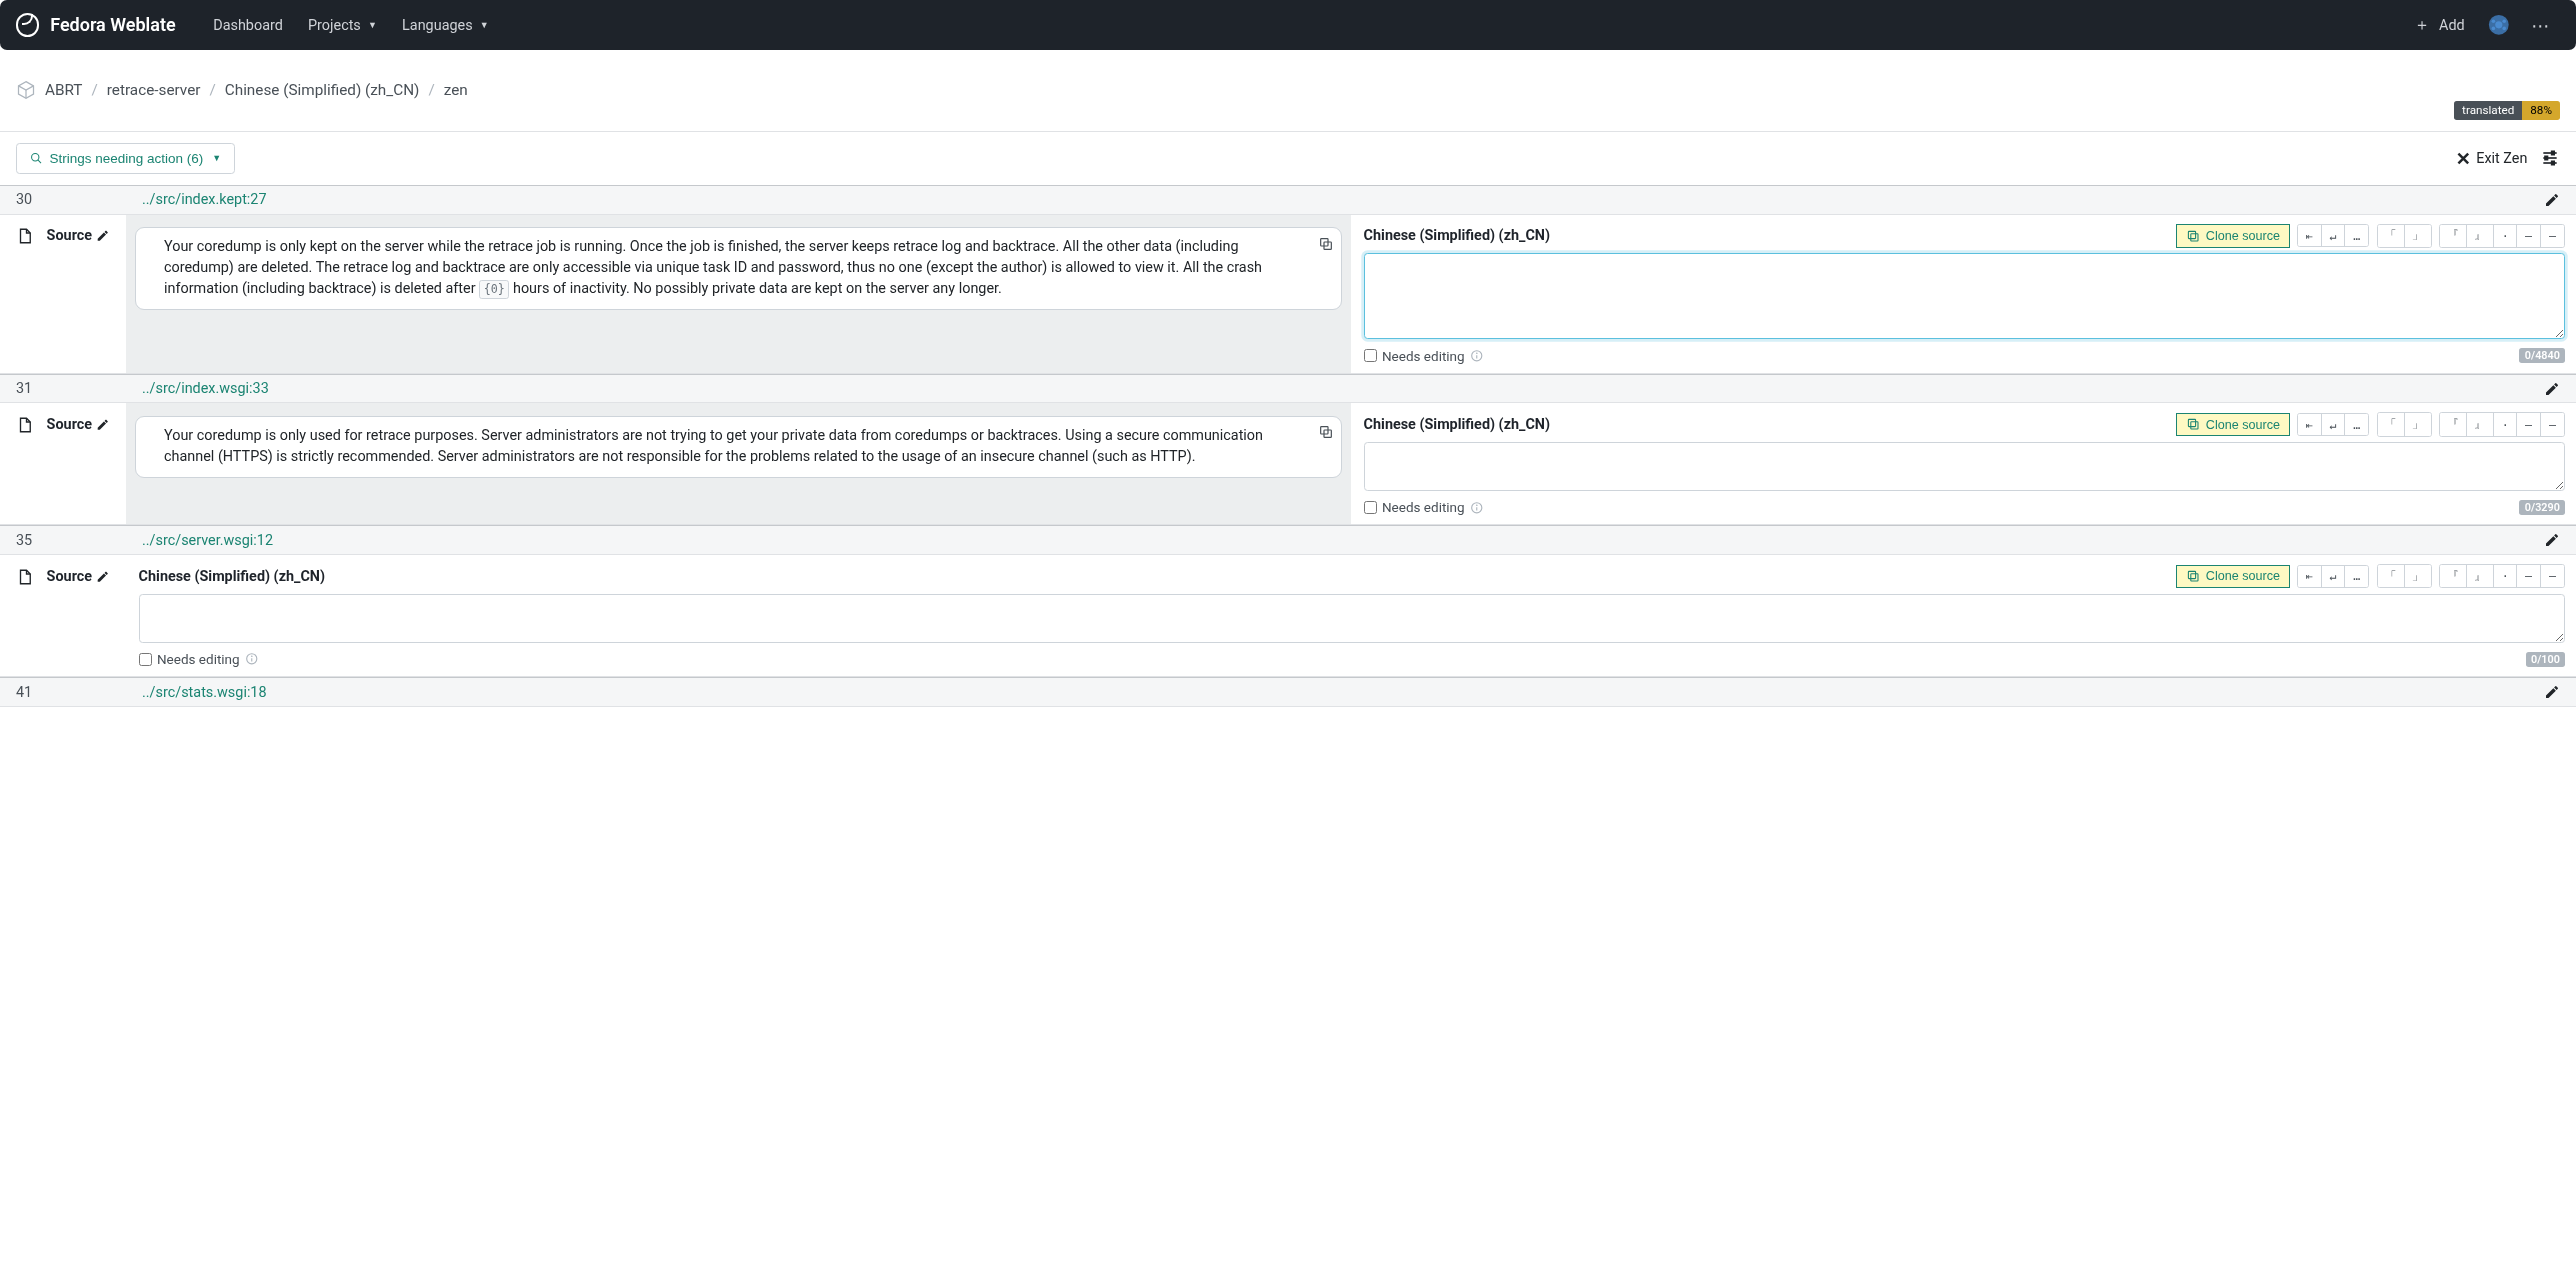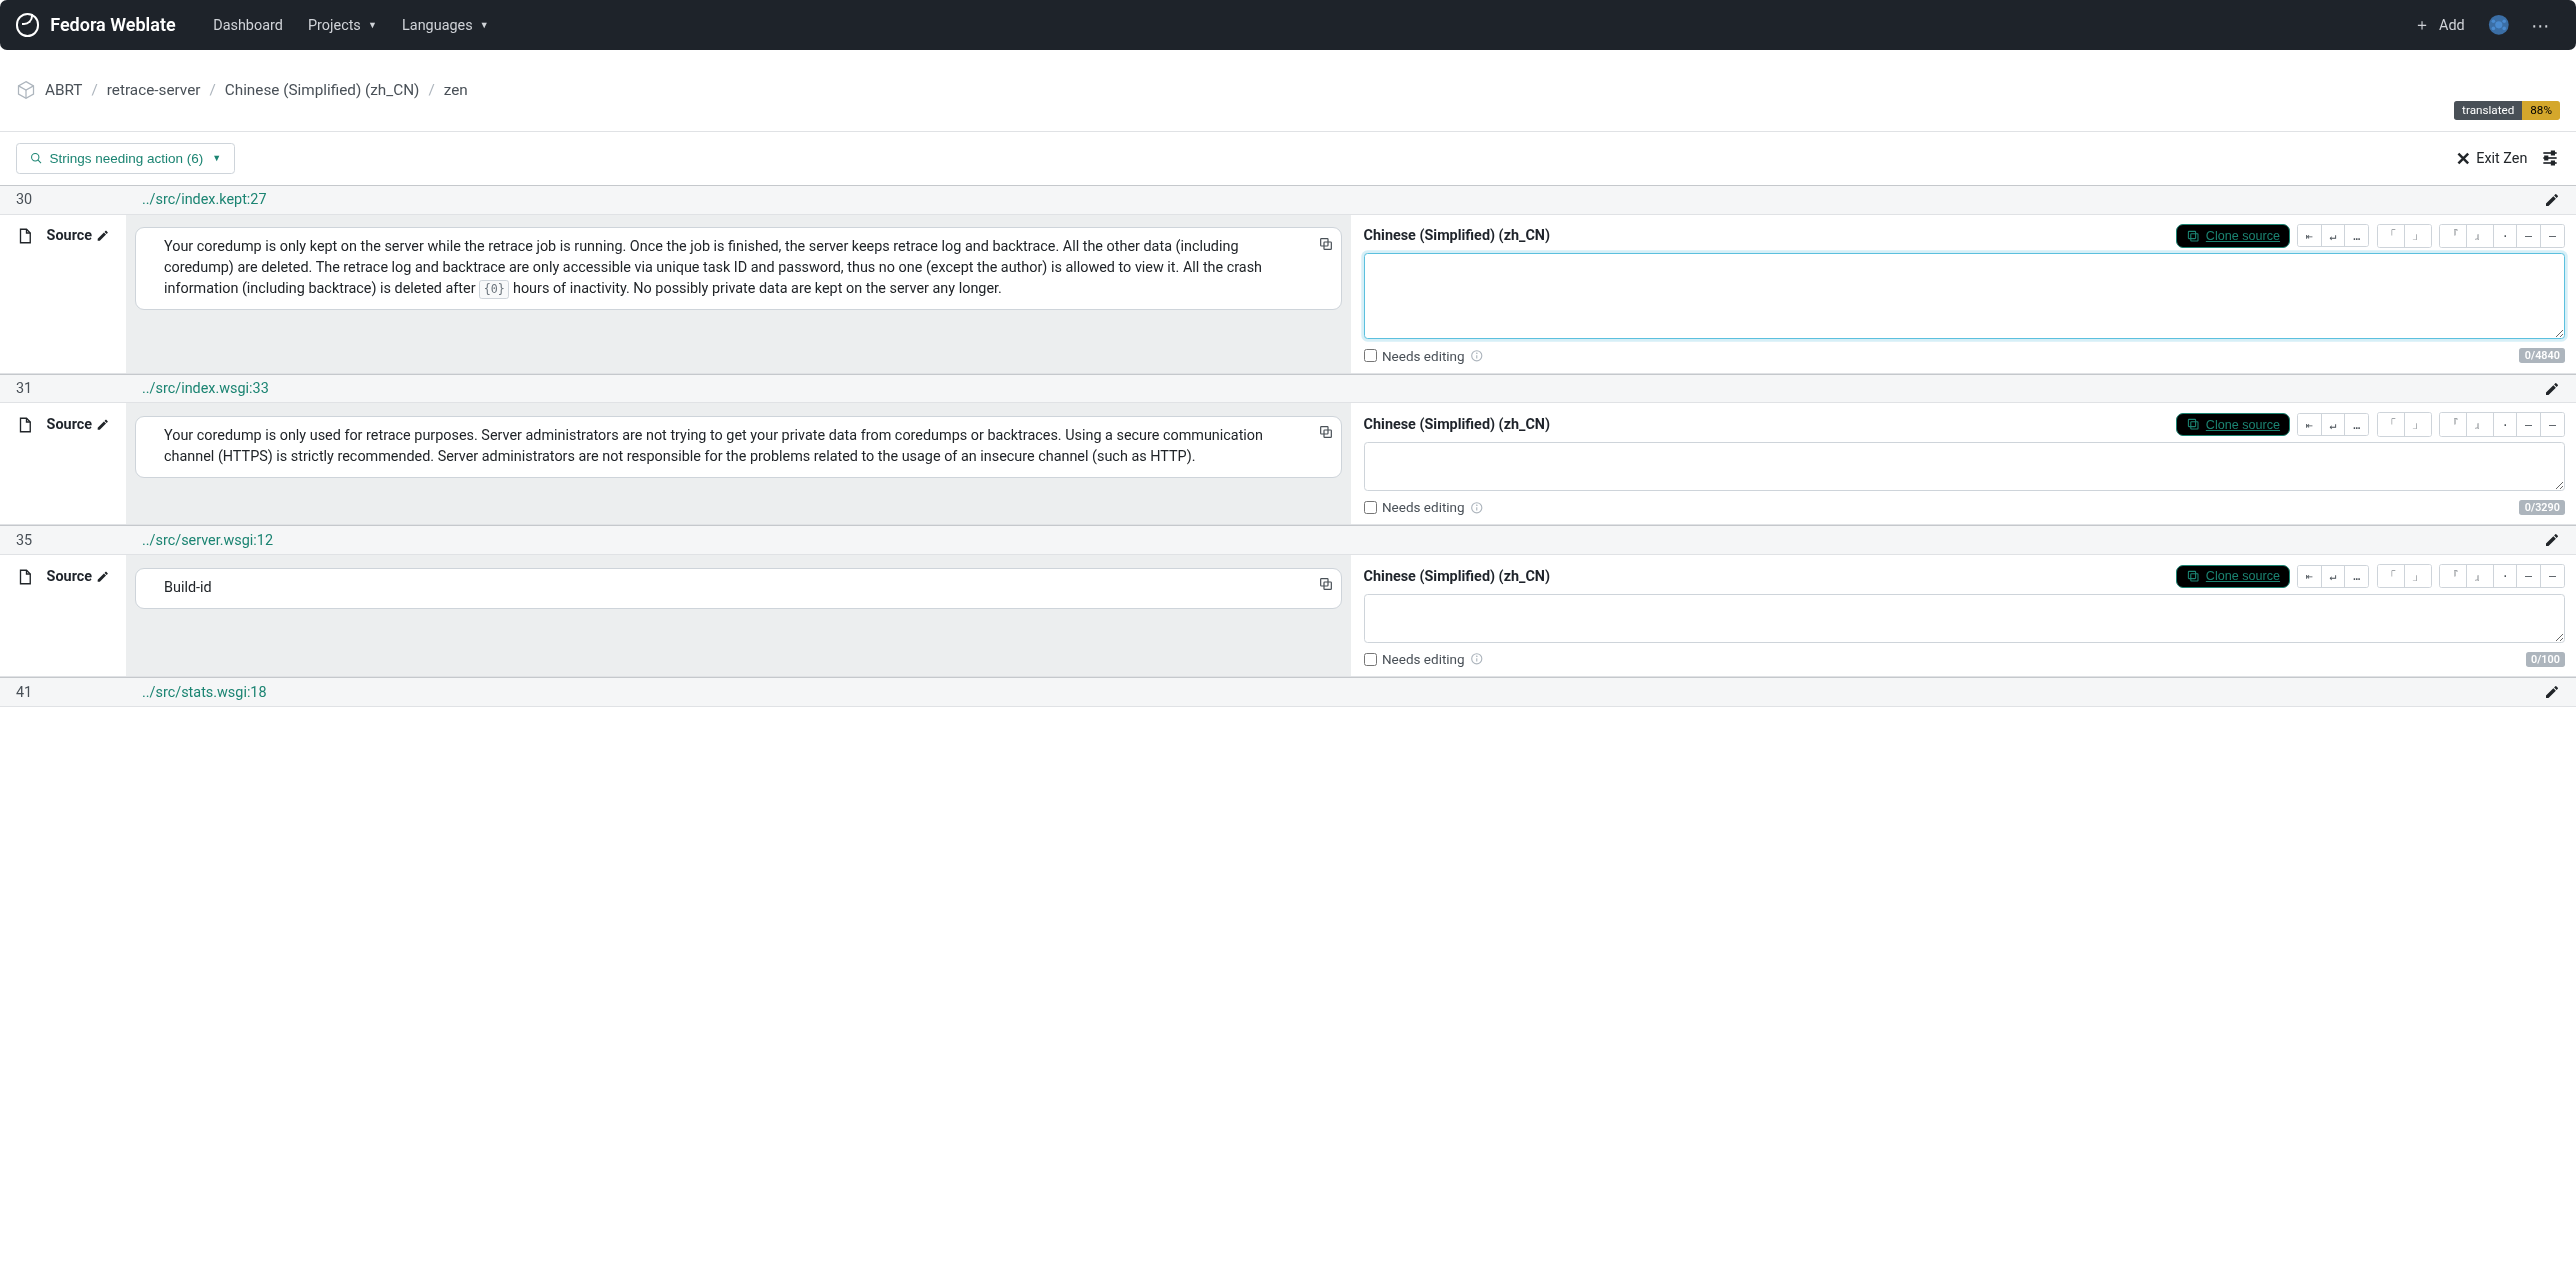--- a/index.html
+++ b/index.html
@@ -218,29 +218,28 @@
   margin-bottom: 5.4px;
 }
 .target-lang {
   font-weight: 700;
   font-size: 14.4px;
   flex: 1;
 }
 .clone-btn {
   border: 0.9px solid #1b8472;
   color: #1b8472;
-  background: #000000;
+  background: #fef9c3;
   padding: 3.6px 9px;
-  border-radius: 7px;
+  border-radius: 0;
   font-size: 12.6px;
   cursor: pointer;
   display: flex;
   align-items: center;
   gap: 5.4px;
-  text-decoration: underline;
 }
 .ins-group {
   display: flex;
   border: 0.9px solid #ced4da;
   border-radius: 2.7px;
   overflow: hidden;
 }
 .ins-btn {
   border: none;
   border-right: 0.9px solid #ced4da;
@@ -537,28 +536,20 @@
             <path d="M6 3 L14 3 L19 8 L19 21 L6 21 Z"></path>
             <path d="M14 3 L14 8 L19 8"></path>
           </svg>
         </span>
         <span class="source-label">Source <span>
             <svg width="13.5" height="13.5" viewBox="0 0 24 24" fill="#212529">
               <path d="M3 17.25V21h3.75L17.81 9.94l-3.75-3.75L3 17.25zM20.71 7.04a1 1 0 0 0 0-1.41l-2.34-2.34a1 1 0 0 0-1.41 0l-1.83 1.83 3.75 3.75 1.83-1.83z"></path>
             </svg>
           </span></span>
       </div>
-      <div class="source-pane">
-        <div class="source-box">Build-id<span class="copy-icn">
-            <svg width="16" height="16" viewBox="0 0 24 24" fill="none" stroke="#495057" stroke-width="1.8">
-              <rect x="9" y="9" width="11" height="11" rx="1"></rect>
-              <rect x="4" y="4" width="11" height="11" rx="1"></rect>
-            </svg>
-          </span></div>
-      </div>
       <div class="target-pane"><div class="target-head">
           <span class="target-lang">Chinese (Simplified) (zh_CN)</span>
           <button class="clone-btn">
             <svg width="14.4" height="14.4" viewBox="0 0 24 24" fill="none" stroke="#1b8472" stroke-width="1.8">
               <rect x="8" y="8" width="12" height="12" rx="1"></rect>
               <rect x="4" y="4" width="12" height="12" rx="1"></rect>
             </svg>
             <span>Clone source</span>
           </button>
           <div class="ins-group">

